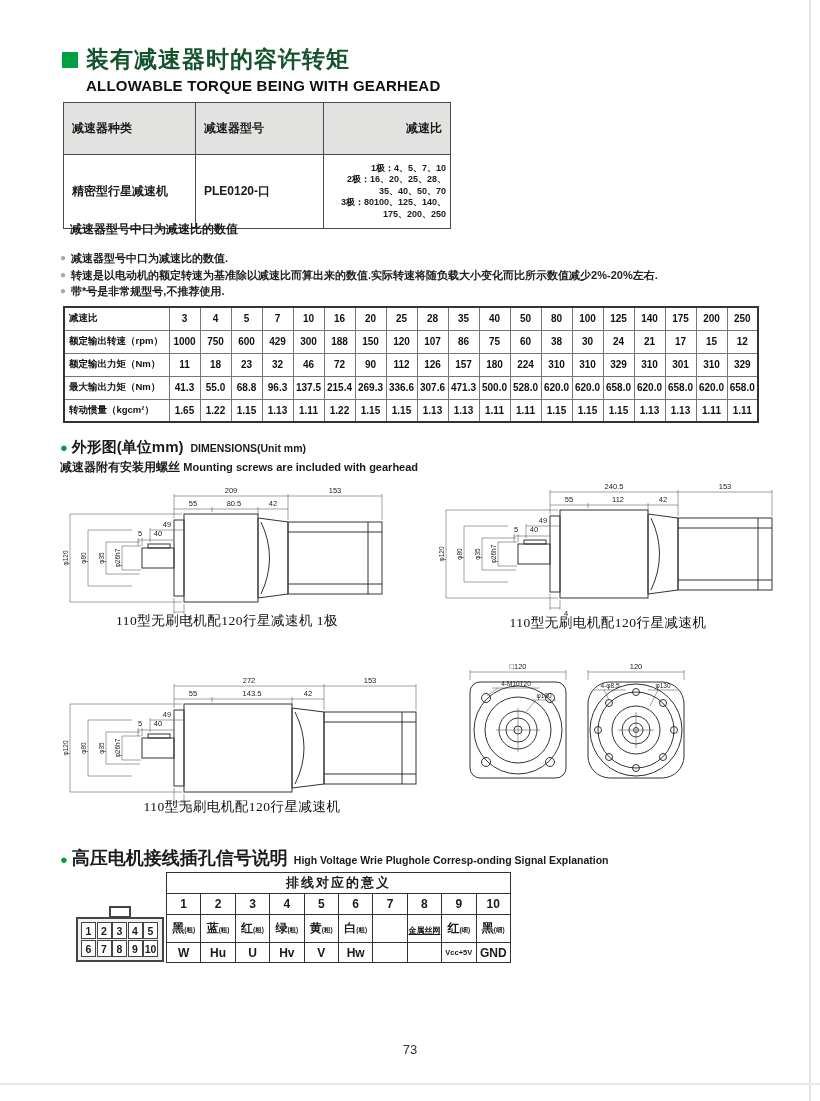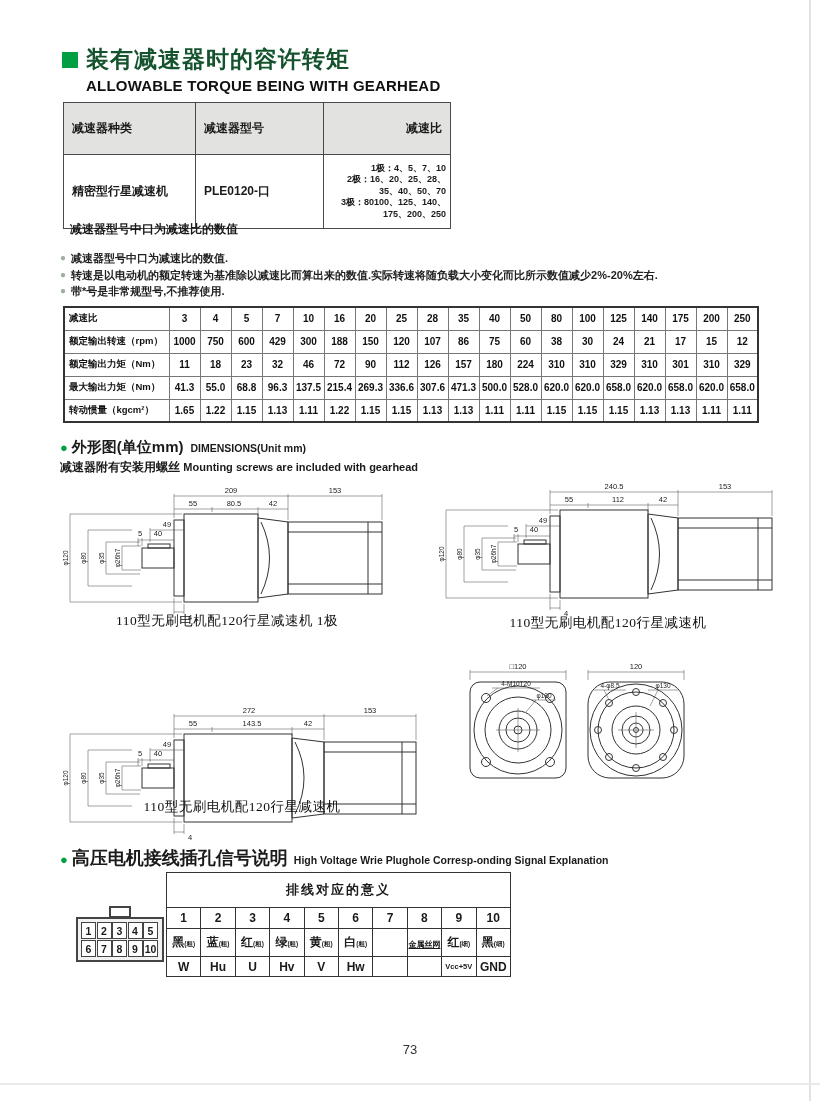--- a/index.html
+++ b/index.html
@@ -64,21 +64,21 @@
   .sig-en { font-size:10.5px; font-weight:bold; margin-left:2px; }
 
   .connector { position:absolute; left:76px; top:906px; width:88px; }
   .conn-tab { width:22px; height:12px; border:2px solid #444; margin:0 auto; background:#fff; }
   .conn-body { border:2px solid #444; padding:3px; background:#f2f2f0; margin-top:-1px; }
   .conn-row { display:flex; }
   .conn-pin { width:15px; height:17px; border:1.5px solid #444; background:#fff; font-size:10.5px; font-weight:bold; display:flex; align-items:center; justify-content:center; margin-right:0.5px; }
 
   .signal-table { position:absolute; left:166px; top:872px; border-collapse:collapse; table-layout:fixed; width:345px; }
   .signal-table td { border:1.5px solid #333; text-align:center; vertical-align:middle; background:#fff; }
-  .signal-table .t-title { font-size:13px; font-weight:bold; height:35px; letter-spacing:2px; }
+  .signal-table .t-title { font-size:13px; font-weight:bold; height:21px; letter-spacing:2px; }
   .signal-table .t-pin { font-size:12px; font-weight:bold; height:21px; }
   .signal-table .t-color { height:28px; font-size:12px; font-weight:bold; }
   .signal-table .t-color .sub { font-size:6.5px; font-weight:bold; }
   .signal-table .t-color .small-txt { font-size:8px; line-height:9px; display:inline-block;text-decoration:underline; }
   .signal-table .t-sig { font-size:12px; font-weight:bold; height:20px; }
   .signal-table .t-sig.small { font-size:7.5px; }
 
   .page-number { position:absolute; left:0; top:1042px; width:100%; text-align:center; font-size:13px; color:#333; }
 </style>
 </head>
@@ -379,21 +379,21 @@
         <text class="dim-txt-s" x="6" y="76" text-anchor="middle" transform="rotate(-90 6 76)">φ120</text>
         <text class="dim-txt-s" x="24" y="76" text-anchor="middle" transform="rotate(-90 24 76)">φ80</text>
         <text class="dim-txt-s" x="42" y="76" text-anchor="middle" transform="rotate(-90 42 76)">φ35</text>
         <text class="dim-txt-s" x="58" y="76" text-anchor="middle" transform="rotate(-90 58 76)">φ26h7</text>
         <text class="dim-txt" x="128" y="138" text-anchor="middle">4</text>
       </g>
     </svg>
   </div>
   <div class="draw-caption" style="left:438px; top:614px; width:340px;">110型无刷电机配120行星减速机</div>
 
-  <div class="drawing" style="left:62px; top:702px;">
+  <div class="drawing" style="left:62px; top:672px;">
     <svg width="360" height="152" viewBox="0 0 360 152">
       <g class="body-ln">
         <rect x="112" y="38" width="10" height="76"></rect>
         <rect x="122" y="32" width="108" height="88"></rect>
         <path d="M230,36 L262,40 L262,112 L230,116 Z"></path>
         <path d="M233,40 Q251,76 233,112"></path>
         <rect x="262" y="40" width="92" height="72"></rect>
         <line x1="262" y1="50" x2="354" y2="50"></line>
         <line x1="262" y1="102" x2="354" y2="102"></line>
         <line x1="340" y1="40" x2="340" y2="112"></line>

